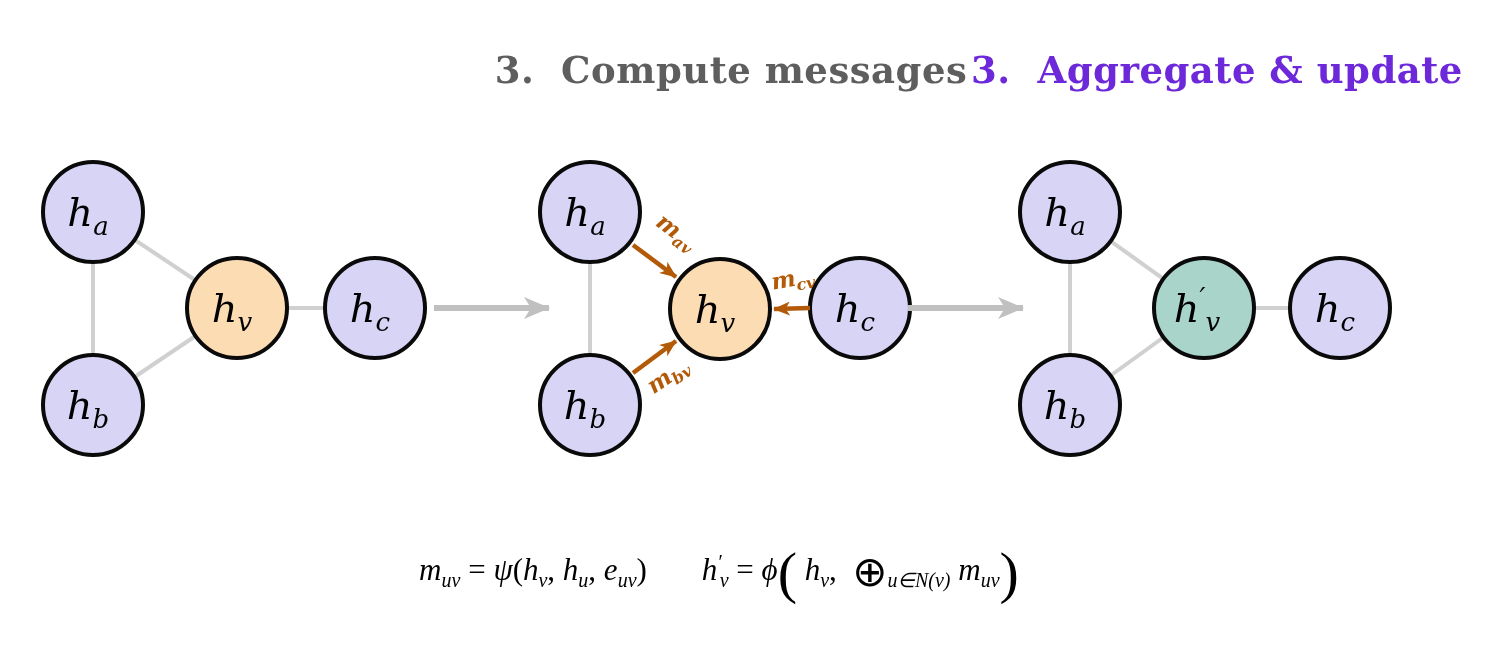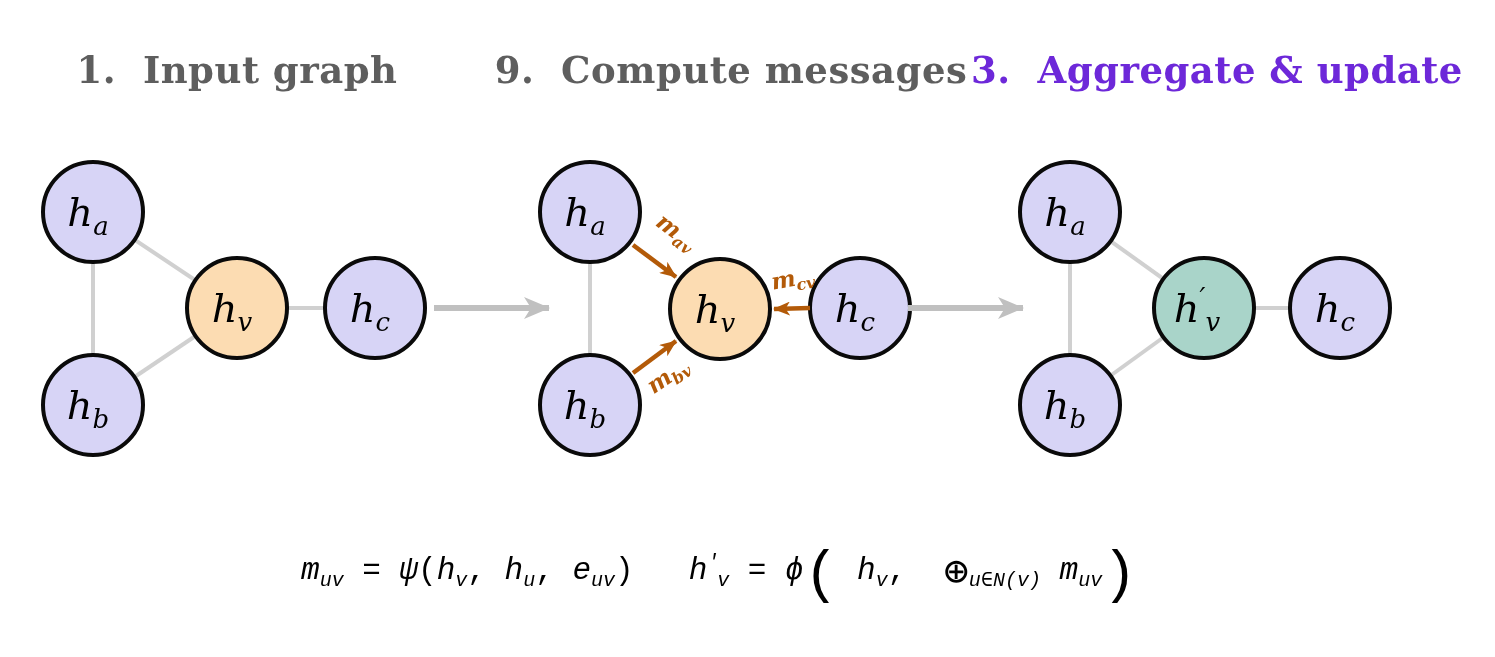--- a/index.html
+++ b/index.html
@@ -14,36 +14,35 @@
   .msgarrow{stroke-width:4.5;fill:none;}
   .node{stroke-width:4;}
   .nlabel{font-family:"DejaVu Serif", serif;font-style:italic;font-size:40px;
           text-anchor:middle;fill:#000000;}
   .nlabel .sub{font-size:26px;}
   .nlabel .sup{font-size:26px;}
   .mlabel{font-family:"DejaVu Serif", serif;font-style:italic;font-weight:700;
           font-size:23px;text-anchor:middle;}
   .mlabel .sub{font-size:16px;}
   .formula{position:absolute;left:719px;top:571px;transform:translate(-50%,-50%);
-           font-family:Liberation Mono, monospace;font-size:31px;white-space:pre;}
+           font-family:Liberation Serif, serif;font-size:31px;white-space:pre;}
   .formula .it{font-style:italic;}
   .formula .rm{font-style:normal;}
   .formula .sub{font-style:italic;font-size:20px;vertical-align:-7px;}
   .formula .sup{font-style:italic;font-size:20px;vertical-align:11px;letter-spacing:-2px;}
   .formula .big{font-style:normal;font-size:58px;line-height:0;vertical-align:-12px;}
   .formula .bigop{font-style:normal;font-size:42px;line-height:0;vertical-align:-6px;}
   .formula .gap{display:inline-block;width:55px;}
 </style>
 </head>
 <body>
 
 <div class="canvas">
 
-  <div class="title" style="left: 237px; color: rgb(94, 94, 94);">1.  Input graph</div>
-  <div class="title" style="left: 731px; color: rgb(94, 94, 94);">9.  Compute messages</div>
+  <div class="title" style="left: 731px; color: rgb(94, 94, 94);">3.  Compute messages</div>
   <div class="title" style="left: 1217px; color: #6d28d9;">3.  Aggregate &amp; update</div>
 
   <svg class="scene" width="1495" height="657" viewBox="0 0 1495 657">
     <defs>
       <marker id="headMsg" markerUnits="userSpaceOnUse" markerWidth="18" markerHeight="14" refX="16" refY="7" orient="auto">
         <path d="M0,0 L17,7 L0,14 L4.5,7 Z" fill="#b35a08"></path>
       </marker>
       <marker id="headFlow" markerUnits="userSpaceOnUse" markerWidth="27" markerHeight="22" refX="25" refY="11" orient="auto">
         <path d="M0,0 L26,11 L0,22 L7,11 Z" fill="#c0c0c0"></path>
       </marker>

